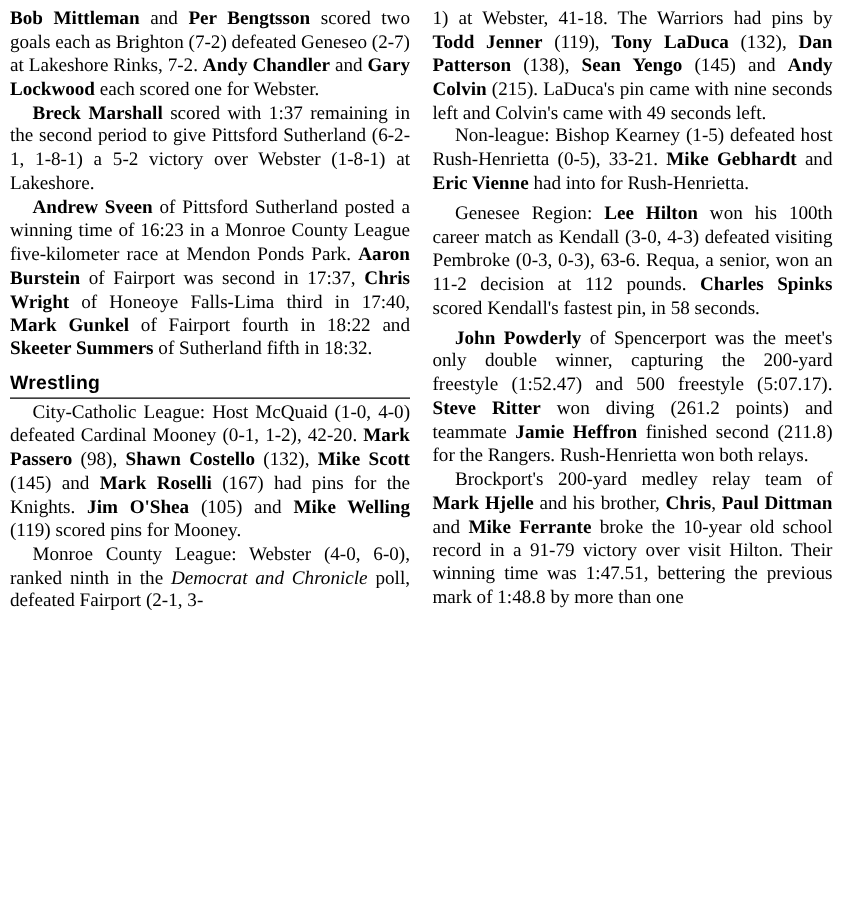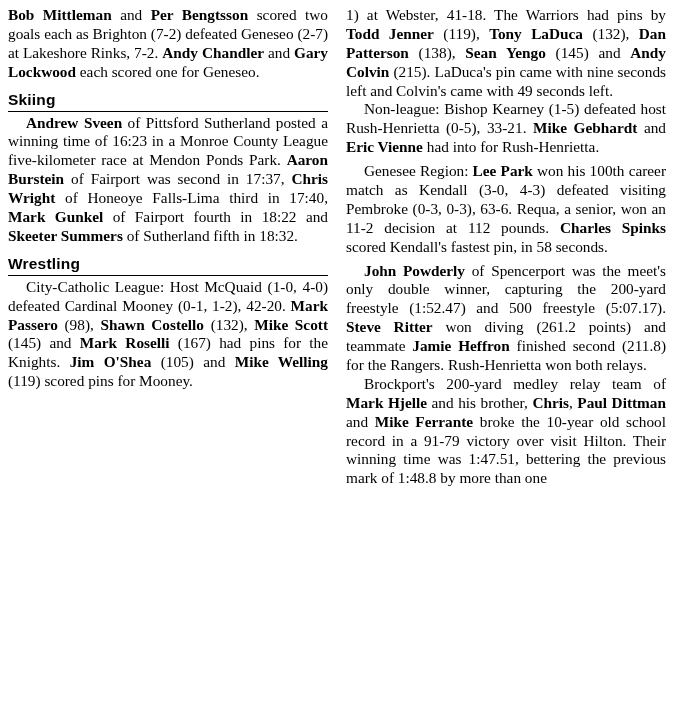--- a/index.html
+++ b/index.html
@@ -59,29 +59,30 @@
   .b { font-weight: bold; }
   .i { font-style: italic; }
   .spacer-sm { height: 5px; }
 </style>
 </head>
 <body>
 
 <div class="page">
   <div class="columns">
     <div class="col col-left" id="left-col">
-        <p class="para noindent"><span class="b">Bob Mittleman</span><span> and </span><span class="b">Per Bengtsson</span><span> scored two goals each as Brighton (7-2) defeated Geneseo (2-7) at Lakeshore Rinks, 7-2. </span><span class="b">Andy Chandler</span><span> and </span><span class="b">Gary Lockwood</span><span> each scored one for Geneseo.</span></p>
-        <h2 class="section">Skiing</h2>
+        <p class="para noindent"><span class="b">Bob Mittleman</span><span> and </span><span class="b">Per Bengtsson</span><span> scored two goals each as Brighton (7-2) defeated Geneseo (2-7) at Lakeshore Rinks, 7-2. </span><span class="b">Andy Chandler</span><span> and </span><span class="b">Gary Lockwood</span><span> each scored one for Webster.</span></p>
+        <p class="para"><span class="b">Breck Marshall</span><span> scored with 1:37 remaining in the second period to give Pittsford Sutherland (6-2-1, 1-8-1) a 5-2 victory over Webster (1-8-1) at Lakeshore.</span></p>
         <p class="para"><span class="b">Andrew Sveen</span><span> of Pittsford Sutherland posted a winning time of 16:23 in a Monroe County League five-kilometer race at Mendon Ponds Park. </span><span class="b">Aaron Burstein</span><span> of Fairport was second in 17:37, </span><span class="b">Chris Wright</span><span> of Honeoye Falls-Lima third in 17:40, </span><span class="b">Mark Gunkel</span><span> of Fairport fourth in 18:22 and </span><span class="b">Skeeter Summers</span><span> of Sutherland fifth in 18:32.</span></p>
         <h2 class="section">Wrestling</h2>
         <p class="para"><span>City-Catholic League: Host McQuaid (1-0, 4-0) defeated Cardinal Mooney (0-1, 1-2), 42-20. </span><span class="b">Mark Passero</span><span> (98), </span><span class="b">Shawn Costello</span><span> (132), </span><span class="b">Mike Scott</span><span> (145) and </span><span class="b">Mark Roselli</span><span> (167) had pins for the Knights. </span><span class="b">Jim O'Shea</span><span> (105) and </span><span class="b">Mike Welling</span><span> (119) scored pins for Mooney.</span></p>
+        <p class="para"><span>Monroe County League: Webster (4-0, 6-0), ranked ninth in the </span><span class="i">Democrat and Chronicle</span><span> poll, defeated Fairport (2-1, 3-</span></p>
       </div>
     <div class="col col-right" id="right-col">
         <p class="para noindent"><span>1) at Webster, 41-18. The Warriors had pins by </span><span class="b">Todd Jenner</span><span> (119), </span><span class="b">Tony LaDuca</span><span> (132), </span><span class="b">Dan Patterson</span><span> (138), </span><span class="b">Sean Yengo</span><span> (145) and </span><span class="b">Andy Colvin</span><span> (215). LaDuca's pin came with nine seconds left and Colvin's came with 49 seconds left.</span></p>
         <p class="para"><span>Non-league: Bishop Kearney (1-5) defeated host Rush-Henrietta (0-5), 33-21. </span><span class="b">Mike Gebhardt</span><span> and </span><span class="b">Eric Vienne</span><span> had into for Rush-Henrietta.</span></p>
         <div class="spacer-sm"></div>
-        <p class="para"><span>Genesee Region: </span><span class="b">Lee Park</span><span> won his 100th career match as Kendall (3-0, 4-3) defeated visiting Pembroke (0-3, 0-3), 63-6. Requa, a senior, won an 11-2 decision at 112 pounds. </span><span class="b">Charles Spinks</span><span> scored Kendall's fastest pin, in 58 seconds.</span></p>
+        <p class="para"><span>Genesee Region: </span><span class="b">Lee Hilton</span><span> won his 100th career match as Kendall (3-0, 4-3) defeated visiting Pembroke (0-3, 0-3), 63-6. Requa, a senior, won an 11-2 decision at 112 pounds. </span><span class="b">Charles Spinks</span><span> scored Kendall's fastest pin, in 58 seconds.</span></p>
         <div class="spacer-sm"></div>
         <p class="para"><span class="b">John Powderly</span><span> of Spencerport was the meet's only double winner, capturing the 200-yard freestyle (1:52.47) and 500 freestyle (5:07.17). </span><span class="b">Steve Ritter</span><span> won diving (261.2 points) and teammate </span><span class="b">Jamie Heffron</span><span> finished second (211.8) for the Rangers. Rush-Henrietta won both relays.</span></p>
         <p class="para"><span>Brockport's 200-yard medley relay team of </span><span class="b">Mark Hjelle</span><span> and his brother, </span><span class="b">Chris</span><span>, </span><span class="b">Paul Dittman</span><span> and </span><span class="b">Mike Ferrante</span><span> broke the 10-year old school record in a 91-79 victory over visit Hilton. Their winning time was 1:47.51, bettering the previous mark of 1:48.8 by more than one</span></p>
       </div>
   </div>
 </div>
 
 </body></html>

